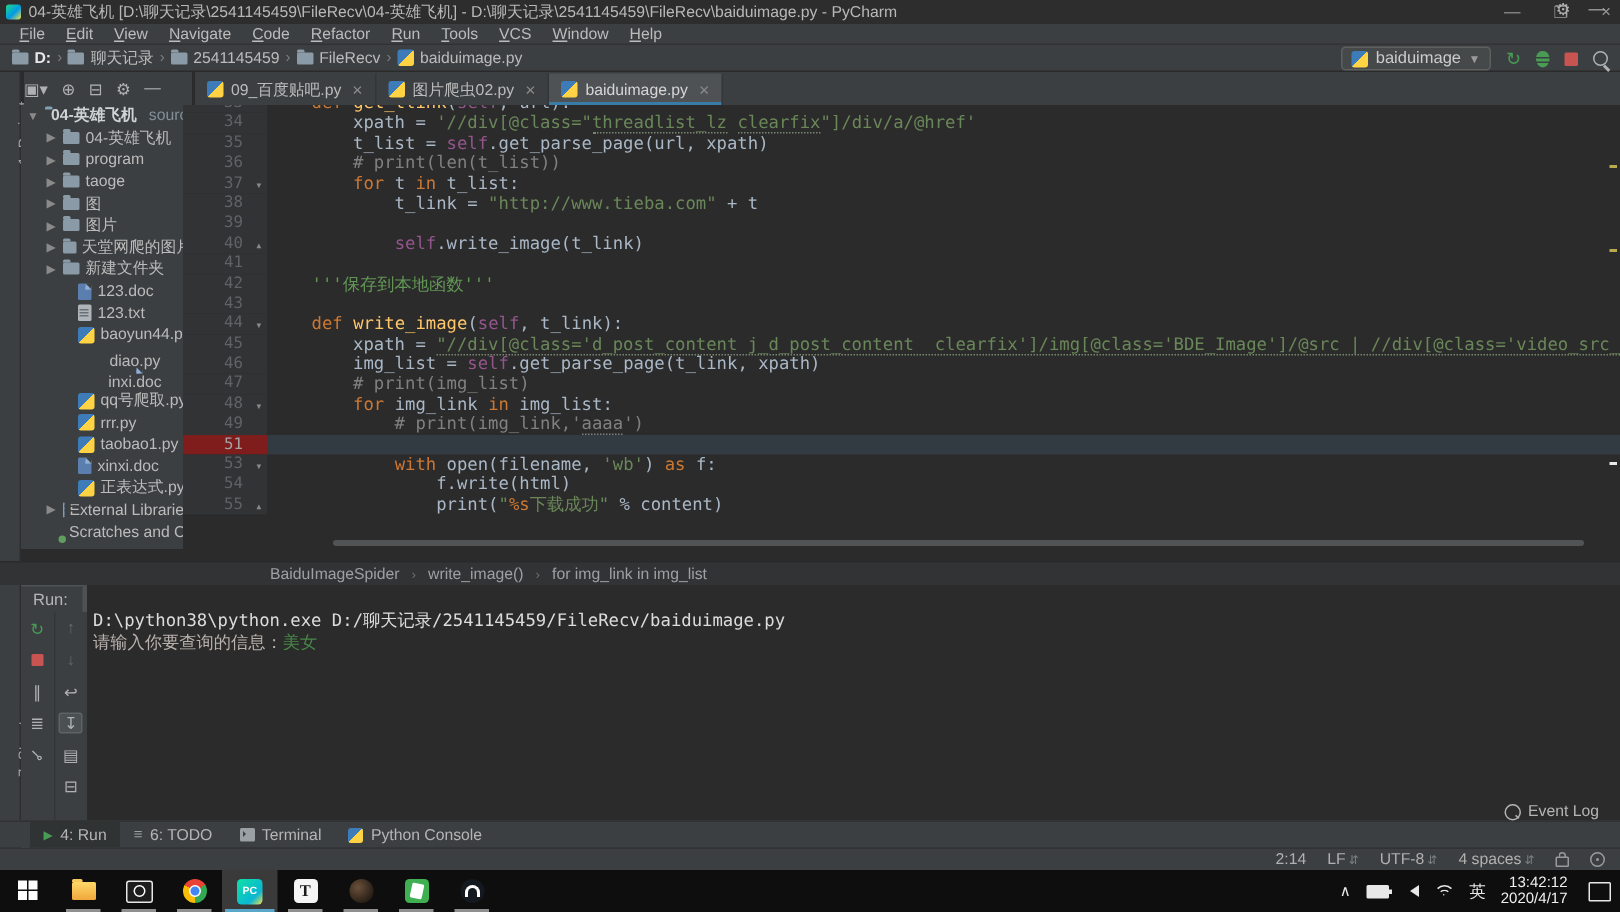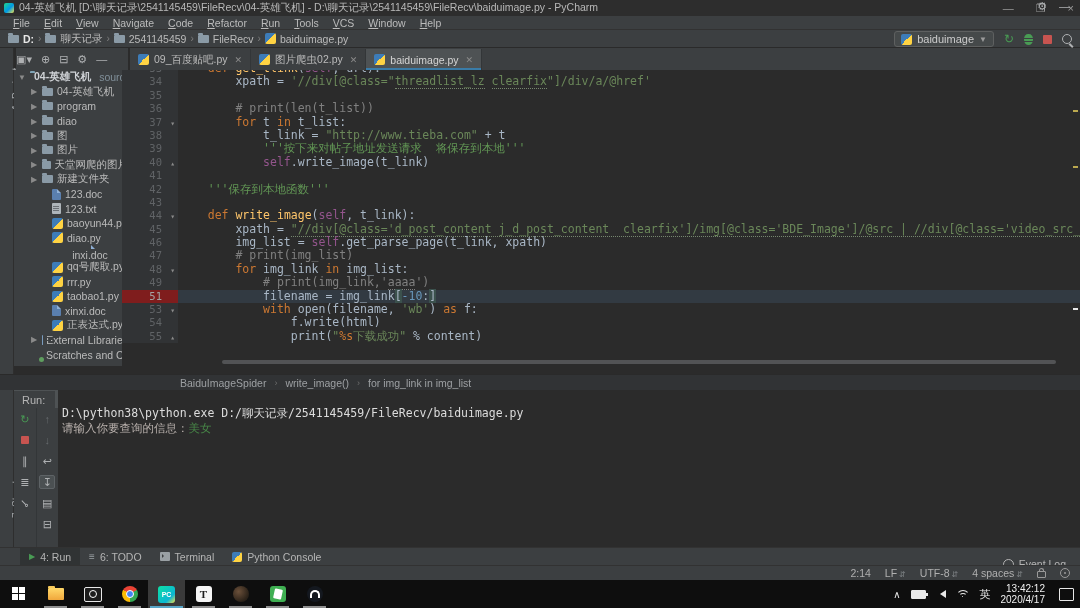--- a/index.html
+++ b/index.html
@@ -115,21 +115,21 @@
   #console .uinput{color:#478747;}
 
   
   #bottombar{left:0;top:547px;width:1080px;height:18px;background:#3c3f41;display:flex;align-items:center;padding-left:20px;box-sizing:border-box;border-top:1px solid #323232;}
   .bb{display:flex;align-items:center;gap:5px;height:18px;padding:0 9px;color:#b5b5b5;font-size:10.5px;}
   .bb.active{background:#303334;}
   .bi-run{color:#499c54;font-size:8px;} .bi-todo{color:#9aa0a4;font-size:10px;}
   .bi-term{width:10px;height:9px;background:#9aa0a4;border-radius:1px;position:relative;}
   .bi-term::before{content:"";position:absolute;left:2px;top:2px;border:2px solid transparent;border-left-color:#3c3f41;}
   .bi-py{width:10px;height:10px;border-radius:2px;background:linear-gradient(135deg,#3d7cb8 0 50%,#ffd343 50%);}
-  #eventlog{position:absolute;right:14px;top:558px;display:flex;align-items:center;gap:5px;color:#b5b5b5;font-size:10.5px;}
+  #eventlog{position:absolute;right:14px;top:535px;display:flex;align-items:center;gap:5px;color:#b5b5b5;font-size:10.5px;}
   .i-bell{width:9px;height:9px;border:1.2px solid #b5b5b5;border-radius:50%;position:relative;}
   .i-bell::after{content:"";position:absolute;left:6px;top:7px;width:3px;height:1.2px;background:#b5b5b5;transform:rotate(40deg);}
 
   
   #statusbar{left:0;top:565px;width:1080px;height:15px;background:#3c3f41;border-top:1px solid #323232;box-sizing:border-box;}
   #status-right{position:absolute;right:10px;top:566px;height:14px;display:flex;align-items:center;gap:14px;color:#b0b0b0;font-size:10.5px;}
   .st-caret{color:#7d8184;font-size:8px;margin-left:2px;}
   .i-lock{width:7px;height:5px;border:1px solid #9a9a9a;border-radius:1px;position:relative;margin-top:3px;}
   .i-lock::before{content:"";position:absolute;left:1px;top:-4px;width:3px;height:3px;border:1px solid #9a9a9a;border-bottom:none;border-radius:3px 3px 0 0;}
   .i-hector{width:8px;height:8px;border:1px solid #9a9a9a;border-radius:50%;position:relative;}
@@ -290,21 +290,21 @@
         <span>04-英雄飞机</span>
       </div>
       <div class="trow" style="padding-left: 16px;">
         <span class="tarr">▶</span>
         <span class="i-folder"></span>
         <span>program</span>
       </div>
       <div class="trow" style="padding-left: 16px;">
         <span class="tarr">▶</span>
         <span class="i-folder"></span>
-        <span>diao</span>
+        <span>taoge</span>
       </div>
       <div class="trow" style="padding-left: 16px;">
         <span class="tarr">▶</span>
         <span class="i-folder"></span>
         <span>图</span>
       </div>
       <div class="trow" style="padding-left: 16px;">
         <span class="tarr">▶</span>
         <span class="i-folder"></span>
         <span>图片</span>
@@ -324,21 +324,21 @@
         <span>123.doc</span>
       </div>
       <div class="trow" style="padding-left: 38px;">
         <span class="i-txt"></span>
         <span>123.txt</span>
       </div>
       <div class="trow" style="padding-left: 38px;">
         <span class="i-py"></span>
         <span>baoyun44.py</span>
       </div>
-      <div class="trow" style="padding-left: 38px;">
+      <div class="trow" style="padding-left: 38px; flex-direction: column;">
         <span class="i-py"></span>
         <span>diao.py</span>
       </div>
       <div class="trow" style="padding-left: 38px; flex-direction: column;">
         <span class="i-doc"></span>
         <span>inxi.doc</span>
       </div>
       <div class="trow" style="padding-left: 38px;">
         <span class="i-py"></span>
         <span>qq号爬取.py</span>
@@ -382,20 +382,21 @@
         <div class="crow">
           <span class="ln">
             <span class="num">34</span>
           </span>
           <span class="codeln"><span class="tk-d">        xpath = </span><span class="tk-str">'//div[@class="</span><span class="tk-stru">threadlist_lz</span><span class="tk-str"> </span><span class="tk-stru">clearfix</span><span class="tk-str">"]/div/a/@href'</span></span>
         </div>
         <div class="crow">
           <span class="ln">
             <span class="num">35</span>
           </span>
+          <span class="codeln"><span class="tk-d">        t_list = </span><span class="tk-slf">self</span><span class="tk-d">.get_parse_page(url, xpath)</span></span>
         </div>
         <div class="crow">
           <span class="ln">
             <span class="num">36</span>
           </span>
           <span class="codeln"><span class="tk-com">        # print(len(t_list))</span></span>
         </div>
         <div class="crow">
           <span class="ln">
             <span class="num">37</span>
@@ -406,21 +407,21 @@
         <div class="crow">
           <span class="ln">
             <span class="num">38</span>
           </span>
           <span class="codeln"><span class="tk-d">            t_link = </span><span class="tk-str">"http://www.tieba.com"</span><span class="tk-d"> + t</span></span>
         </div>
         <div class="crow">
           <span class="ln">
             <span class="num">39</span>
           </span>
-          <span class="codeln"><span class="tk-d">            </span><span class="tk-doc">'''按下来对帖子地址发送请求  将保存到本地'''</span></span>
+          <span class="codeln"><span class="tk-d">            </span></span>
         </div>
         <div class="crow">
           <span class="ln">
             <span class="num">40</span>
             <span class="fold">▴</span>
           </span>
           <span class="codeln"><span class="tk-d">            </span><span class="tk-slf">self</span><span class="tk-d">.write_image(t_link)</span></span>
         </div>
         <div class="crow">
           <span class="ln">
@@ -475,21 +476,20 @@
         <div class="crow">
           <span class="ln">
             <span class="num">49</span>
           </span>
           <span class="codeln"><span class="tk-com">            # print(img_link,'</span><span class="tk-comu">aaaa</span><span class="tk-com">')</span></span>
         </div>
         <div class="crow cur">
           <span class="ln">
             <span class="num">51</span>
           </span>
-          <span class="codeln"><span class="tk-d">            filename = img_link</span><span class="tk-brk">[</span><span class="tk-num">-10</span><span class="tk-d">:</span><span class="tk-brk">]</span></span>
         </div>
         <div class="crow">
           <span class="ln">
             <span class="num">53</span>
             <span class="fold">▾</span>
           </span>
           <span class="codeln"><span class="tk-d">            </span><span class="tk-kw">with</span><span class="tk-d"> open(filename, </span><span class="tk-str">'wb'</span><span class="tk-d">) </span><span class="tk-kw">as</span><span class="tk-d"> f:</span></span>
         </div>
         <div class="crow">
           <span class="ln">

